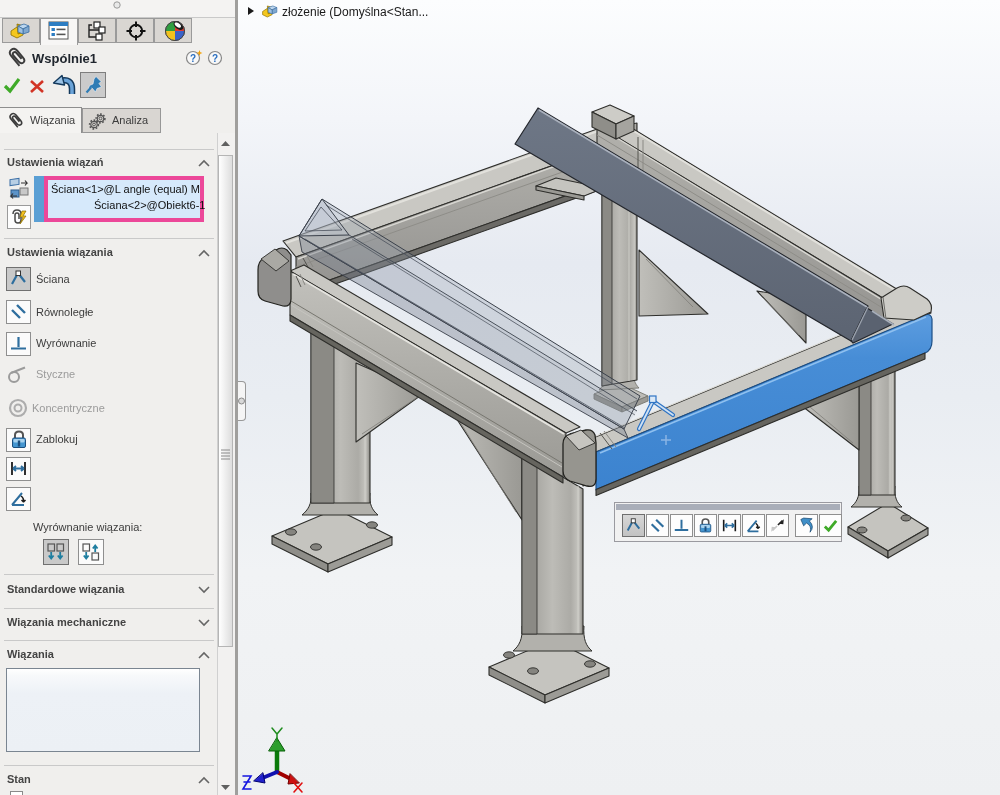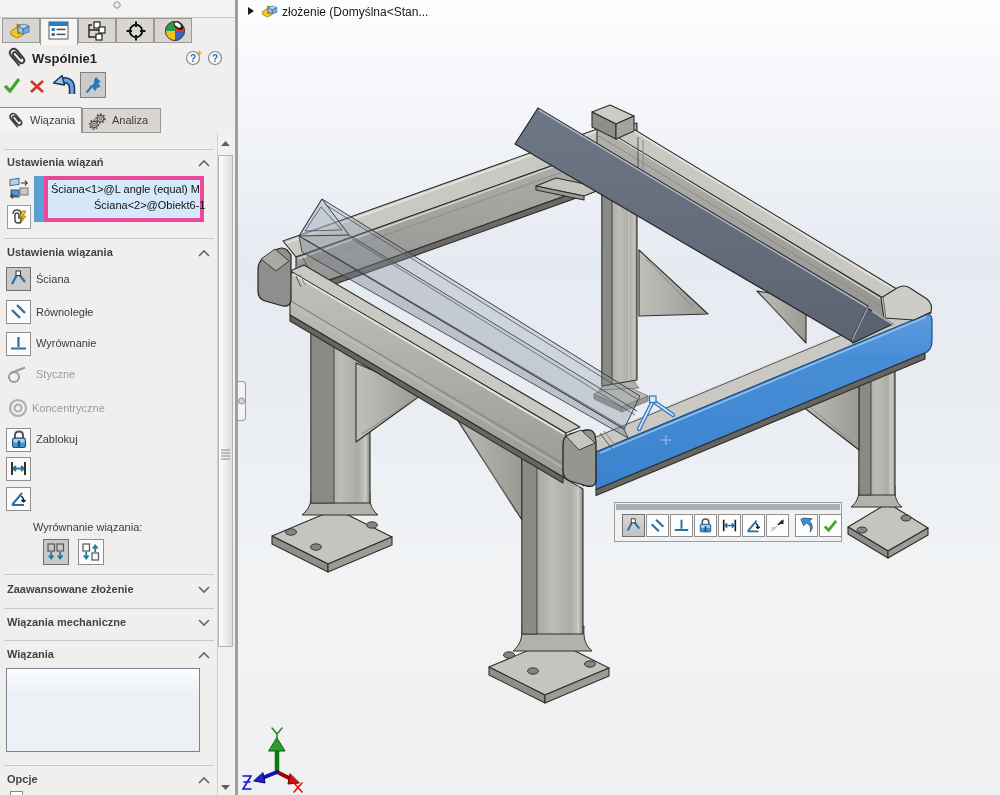--- a/index.html
+++ b/index.html
@@ -447,37 +447,37 @@
     </svg>
     <div class="mbtn" style="left:78px;top:539px;width:26px;height:26px"></div>
     <svg class="abs" style="left:81px;top:542px" width="20" height="20" viewBox="0 0 20 20">
       <rect x="2" y="2" width="6.5" height="7" fill="none" stroke="#555" stroke-width="1.2"></rect>
       <rect x="11" y="11" width="6.5" height="7" fill="none" stroke="#555" stroke-width="1.2"></rect>
       <path d="M5.2 10 L5.2 16 M2.8 13.5 L5.2 16.5 L7.6 13.5" stroke="#1e7ea0" stroke-width="1.8" fill="none"></path>
       <path d="M14.2 10 L14.2 4 M11.8 6.5 L14.2 3.5 L16.6 6.5" stroke="#1e7ea0" stroke-width="1.8" fill="none"></path>
     </svg>
 
     <div class="sep" style="top:574px"></div>
-    <div class="sect" style="top:583px">Zaawansowane złożenie</div>
+    <div class="sect" style="top:583px">Standardowe wiązania</div>
     <svg class="chev" style="top:586px" viewBox="0 0 12 8">
         <path d="M1 1 L6 6 L11 1" fill="none" stroke="#666" stroke-width="1.6"></path>
       </svg>
     <div class="sep" style="top:608px"></div>
     <div class="sect" style="top:616px">Wiązania mechaniczne</div>
     <svg class="chev" style="top:619px" viewBox="0 0 12 8">
         <path d="M1 1 L6 6 L11 1" fill="none" stroke="#666" stroke-width="1.6"></path>
       </svg>
     <div class="sep" style="top:640px"></div>
     <div class="sect" style="top:648px">Wiązania</div>
     <svg class="chev" style="top:651px" viewBox="0 0 12 8">
         <path d="M1 7 L6 2 L11 7" fill="none" stroke="#666" stroke-width="1.6"></path>
       </svg>
     <div class="abs" style="left:6px;top:668px;width:194px;height:84px;background:linear-gradient(180deg,#ffffff 0%,#f7f9fb 8%,#edf1f6 30%,#ecf0f5 100%);border:1px solid #7a8591;box-sizing:border-box;"></div>
     <div class="sep" style="top:765px"></div>
-    <div class="sect" style="top:773px">Opcje</div>
+    <div class="sect" style="top:773px">Stan</div>
     <svg class="chev" style="top:776px" viewBox="0 0 12 8">
         <path d="M1 7 L6 2 L11 7" fill="none" stroke="#666" stroke-width="1.6"></path>
       </svg>
     <div class="abs" style="left:10px;top:791px;width:11px;height:4px;background:#fff;border:1px solid #8a8a8a;"></div>
 
     <div id="sb"></div>
     <svg class="abs" style="left:219px;top:138px" width="13" height="10">
         <path d="M2 8 L6.5 3 L11 8 Z" fill="#606060"></path>
       </svg>
     <div id="sbthumb"></div>

